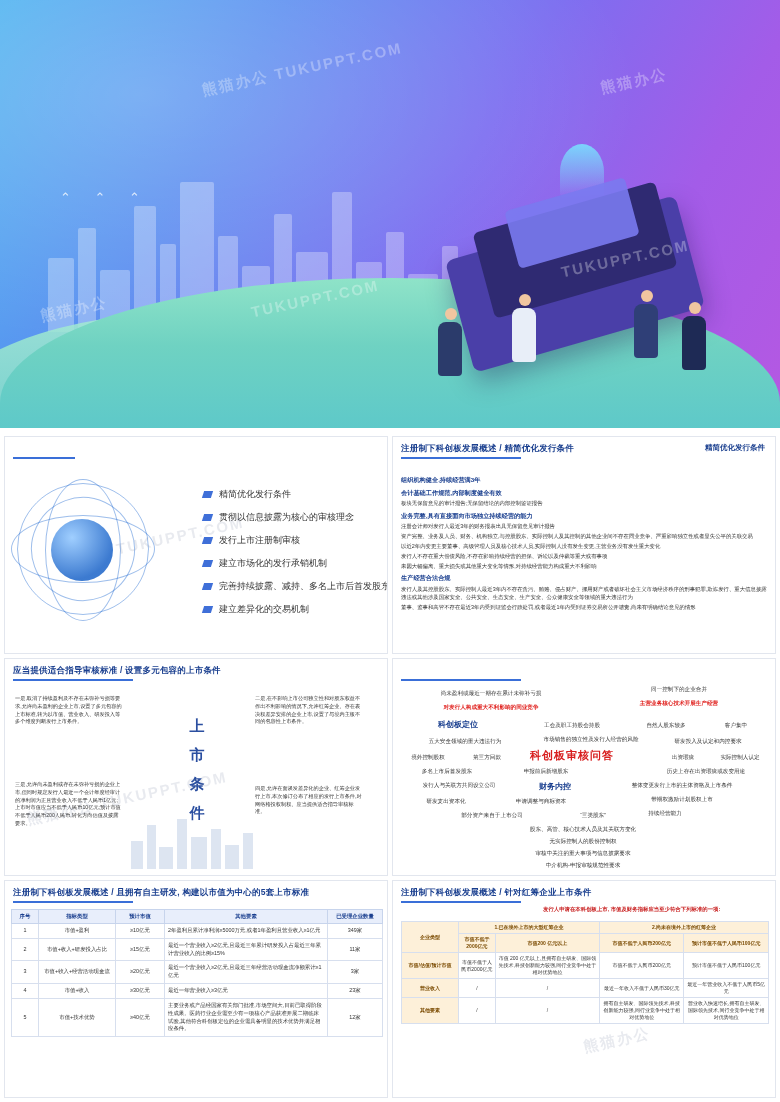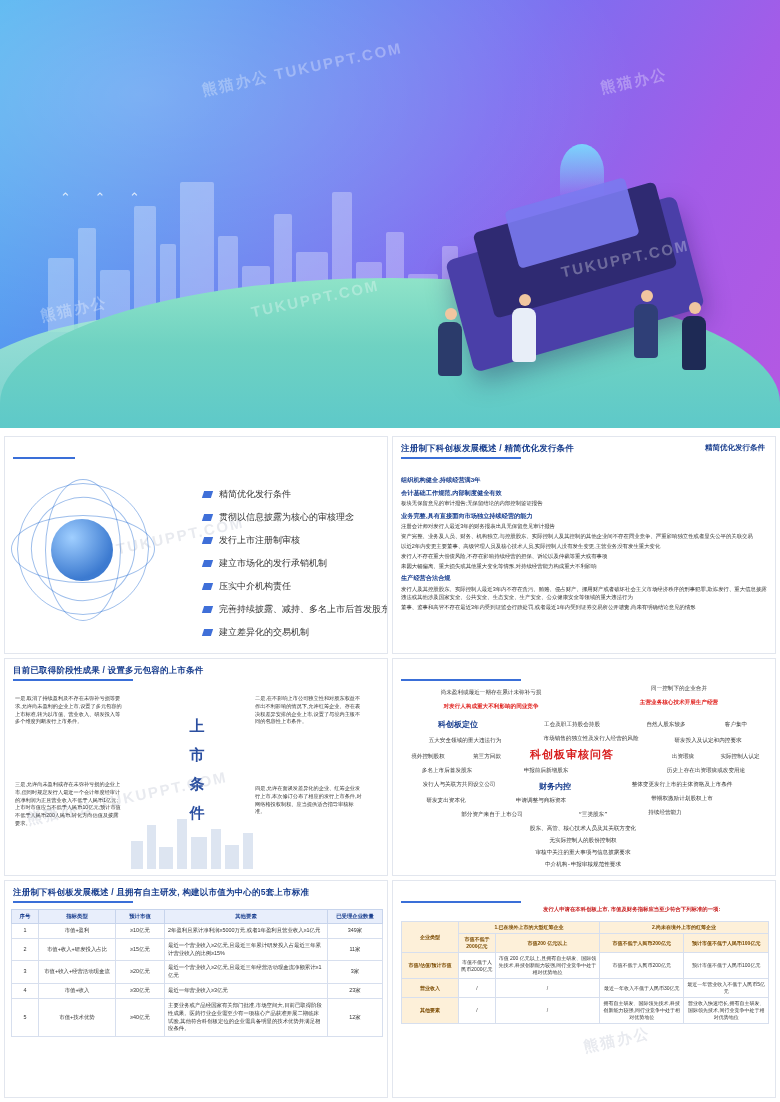--- a/index.html
+++ b/index.html
@@ -67,21 +67,21 @@
 
   
   .s3-wrap{position:absolute;top:30px;left:6px;width:372px;height:184px;}
   .s3-box{position:absolute;width:108px;font-size:5.2px;line-height:1.5;color:#333;}
   .s3-center{position:absolute;left:150px;top:18px;width:74px;text-align:center;}
   .s3-center div{font-size:15px;font-weight:bold;color:#2b4fa0;letter-spacing:2px;margin:10px 0;}
   .s3-city{position:absolute;left:120px;bottom:4px;width:130px;height:58px;opacity:.35;}
   .s3-city i{position:absolute;bottom:0;background:#9fb6d8;}
 
   
-  .s4{position:absolute;top:26px;left:0;width:384px;height:190px;font-size:5.6px;color:#333;font-family:Liberation Mono, monospace;}
+  .s4{position:absolute;top:26px;left:0;width:384px;height:190px;font-size:5.6px;color:#333;}
   .s4 .c{position:absolute;text-align:center;line-height:1.5;}
   .s4 .hl{color:#e0211e;font-weight:bold;}
   .s4 .big{color:#d81e1e;font-weight:bold;font-size:11px;letter-spacing:1px;}
   .s4 .mid{color:#1a3f8f;font-weight:bold;font-size:8px;}
 
   
   .tbl{position:absolute;top:28px;left:6px;width:372px;border-collapse:collapse;font-size:5.4px;color:#333;}
   .tbl th{background:#e8eefb;color:#1a3f8f;font-weight:bold;border:1px solid #c7d4ec;padding:3px 2px;text-align:center;}
   .tbl td{border:1px solid #d7dfee;padding:3px 3px;vertical-align:middle;line-height:1.45;}
   .tbl td.c{text-align:center;}
@@ -178,24 +178,20 @@
         <li>
             <span class="bullet"></span>
             <span class="txt">发行上市注册制审核</span>
           </li>
         <li>
             <span class="bullet"></span>
             <span class="txt">建立市场化的发行承销机制</span>
           </li>
         <li>
             <span class="bullet"></span>
-            <span class="txt">压实中介机构责任</span>
-          </li>
-        <li>
-            <span class="bullet"></span>
             <span class="txt">完善持续披露、减持、多名上市后首发股东</span>
           </li>
         <li>
             <span class="bullet"></span>
             <span class="txt">建立差异化的交易机制</span>
           </li>
       </ul>
       <div class="wmd" style="left:110px;top:90px">TUKUPPT.COM</div>
     </div>
 
@@ -213,21 +209,21 @@
         <p>以近2年内变更主要董事、高级管理人员及核心技术人员,实际控制人没有发生变更,主营业务没有发生重大变化</p>
         <p>发行人不存在重大偿债风险,不存在影响持续经营的担保、诉讼以及仲裁等重大或有事项</p>
         <p>未因大幅偏离、重大损失或其他重大变化等情形,对持续经营能力构成重大不利影响</p>
         <div class="h">生产经营合法合规</div>
         <p>发行人及其控股股东、实际控制人最近3年内不存在贪污、贿赂、侵占财产、挪用财产或者破坏社会主义市场经济秩序的刑事犯罪,欺诈发行、重大信息披露违法或其他涉及国家安全、公共安全、生态安全、生产安全、公众健康安全等领域的重大违法行为</p>
         <p>董事、监事和高管不存在最近3年内受到证监会行政处罚,或者最近1年内受到证券交易所公开谴责,尚未有明确结论意见的情形</p>
       </div>
     </div>
 
     <div class="slide">
-      <div class="s-head">目前已取得阶段性成果 / 设置多元包容的上市条件</div>
+      <div class="s-head">应当提供适合指导审核标准 / 设置多元包容的上市条件</div>
       <div class="s-rule wide"></div>
       <div class="s3-wrap">
         <div class="s3-box" style="left:4px;top:6px">一是,取消了持续盈利及不存在未弥补亏损等要求,允许尚未盈利的企业上市,设置了多元包容的上市标准,转为以市值、营业收入、研发投入等多个维度判断发行上市条件。</div>
         <div class="s3-box" style="left:244px;top:6px">二是,在不影响上市公司独立性和对股东权益不作出不利影响的情况下,允许红筹企业、存在表决权差异安排的企业上市,设置了与境内主板不同的包容性上市条件。</div>
         <div class="s3-box" style="left:4px;top:92px">三是,允许尚未盈利或存在未弥补亏损的企业上市,但同时规定发行人最近一个会计年度经审计的净利润为正且营业收入不低于人民币1亿元;上市时市值应当不低于人民币10亿元;预计市值不低于人民币200人民币,转化方向估值及披露要求。</div>
         <div class="s3-box" style="left:244px;top:96px">四是,允许在面谈发差异化的企业、红筹企业发行上市,本次修订公布了相应的发行上市条件,对网络格投权制权、应当提供适合指导审核标准。</div>
         <div class="s3-center">
           <div>上</div>
           <div>市</div>
           <div>条</div>
@@ -341,20 +337,21 @@
             <td class="c">市值+技术优势</td>
             <td class="c">≥40亿元</td>
             <td>主要业务或产品经国家有关部门批准,市场空间大,目前已取得阶段性成果。医药行业企业需至少有一项核心产品获准开展二期临床试验,其他符合科创板定位的企业需具备明显的技术优势并满足相应条件。</td>
             <td class="c">12家</td>
           </tr>
         </tbody>
       </table>
     </div>
 
     <div class="slide">
+      <div class="s-head">注册制下科创板发展概述 / 针对红筹企业上市条件</div>
       <div class="s-rule wide"></div>
       <div class="s6-note">发行人申请在本科创板上市, 市值及财务指标应当至少符合下列标准的一项:</div>
       <table class="tbl2">
         <thead>
           <tr>
             <th rowspan="2" style="width:52px">企业类型</th>
             <th colspan="2">1.已在境外上市的大型红筹企业</th>
             <th colspan="2">2.尚未在境外上市的红筹企业</th>
           </tr>
           <tr>

